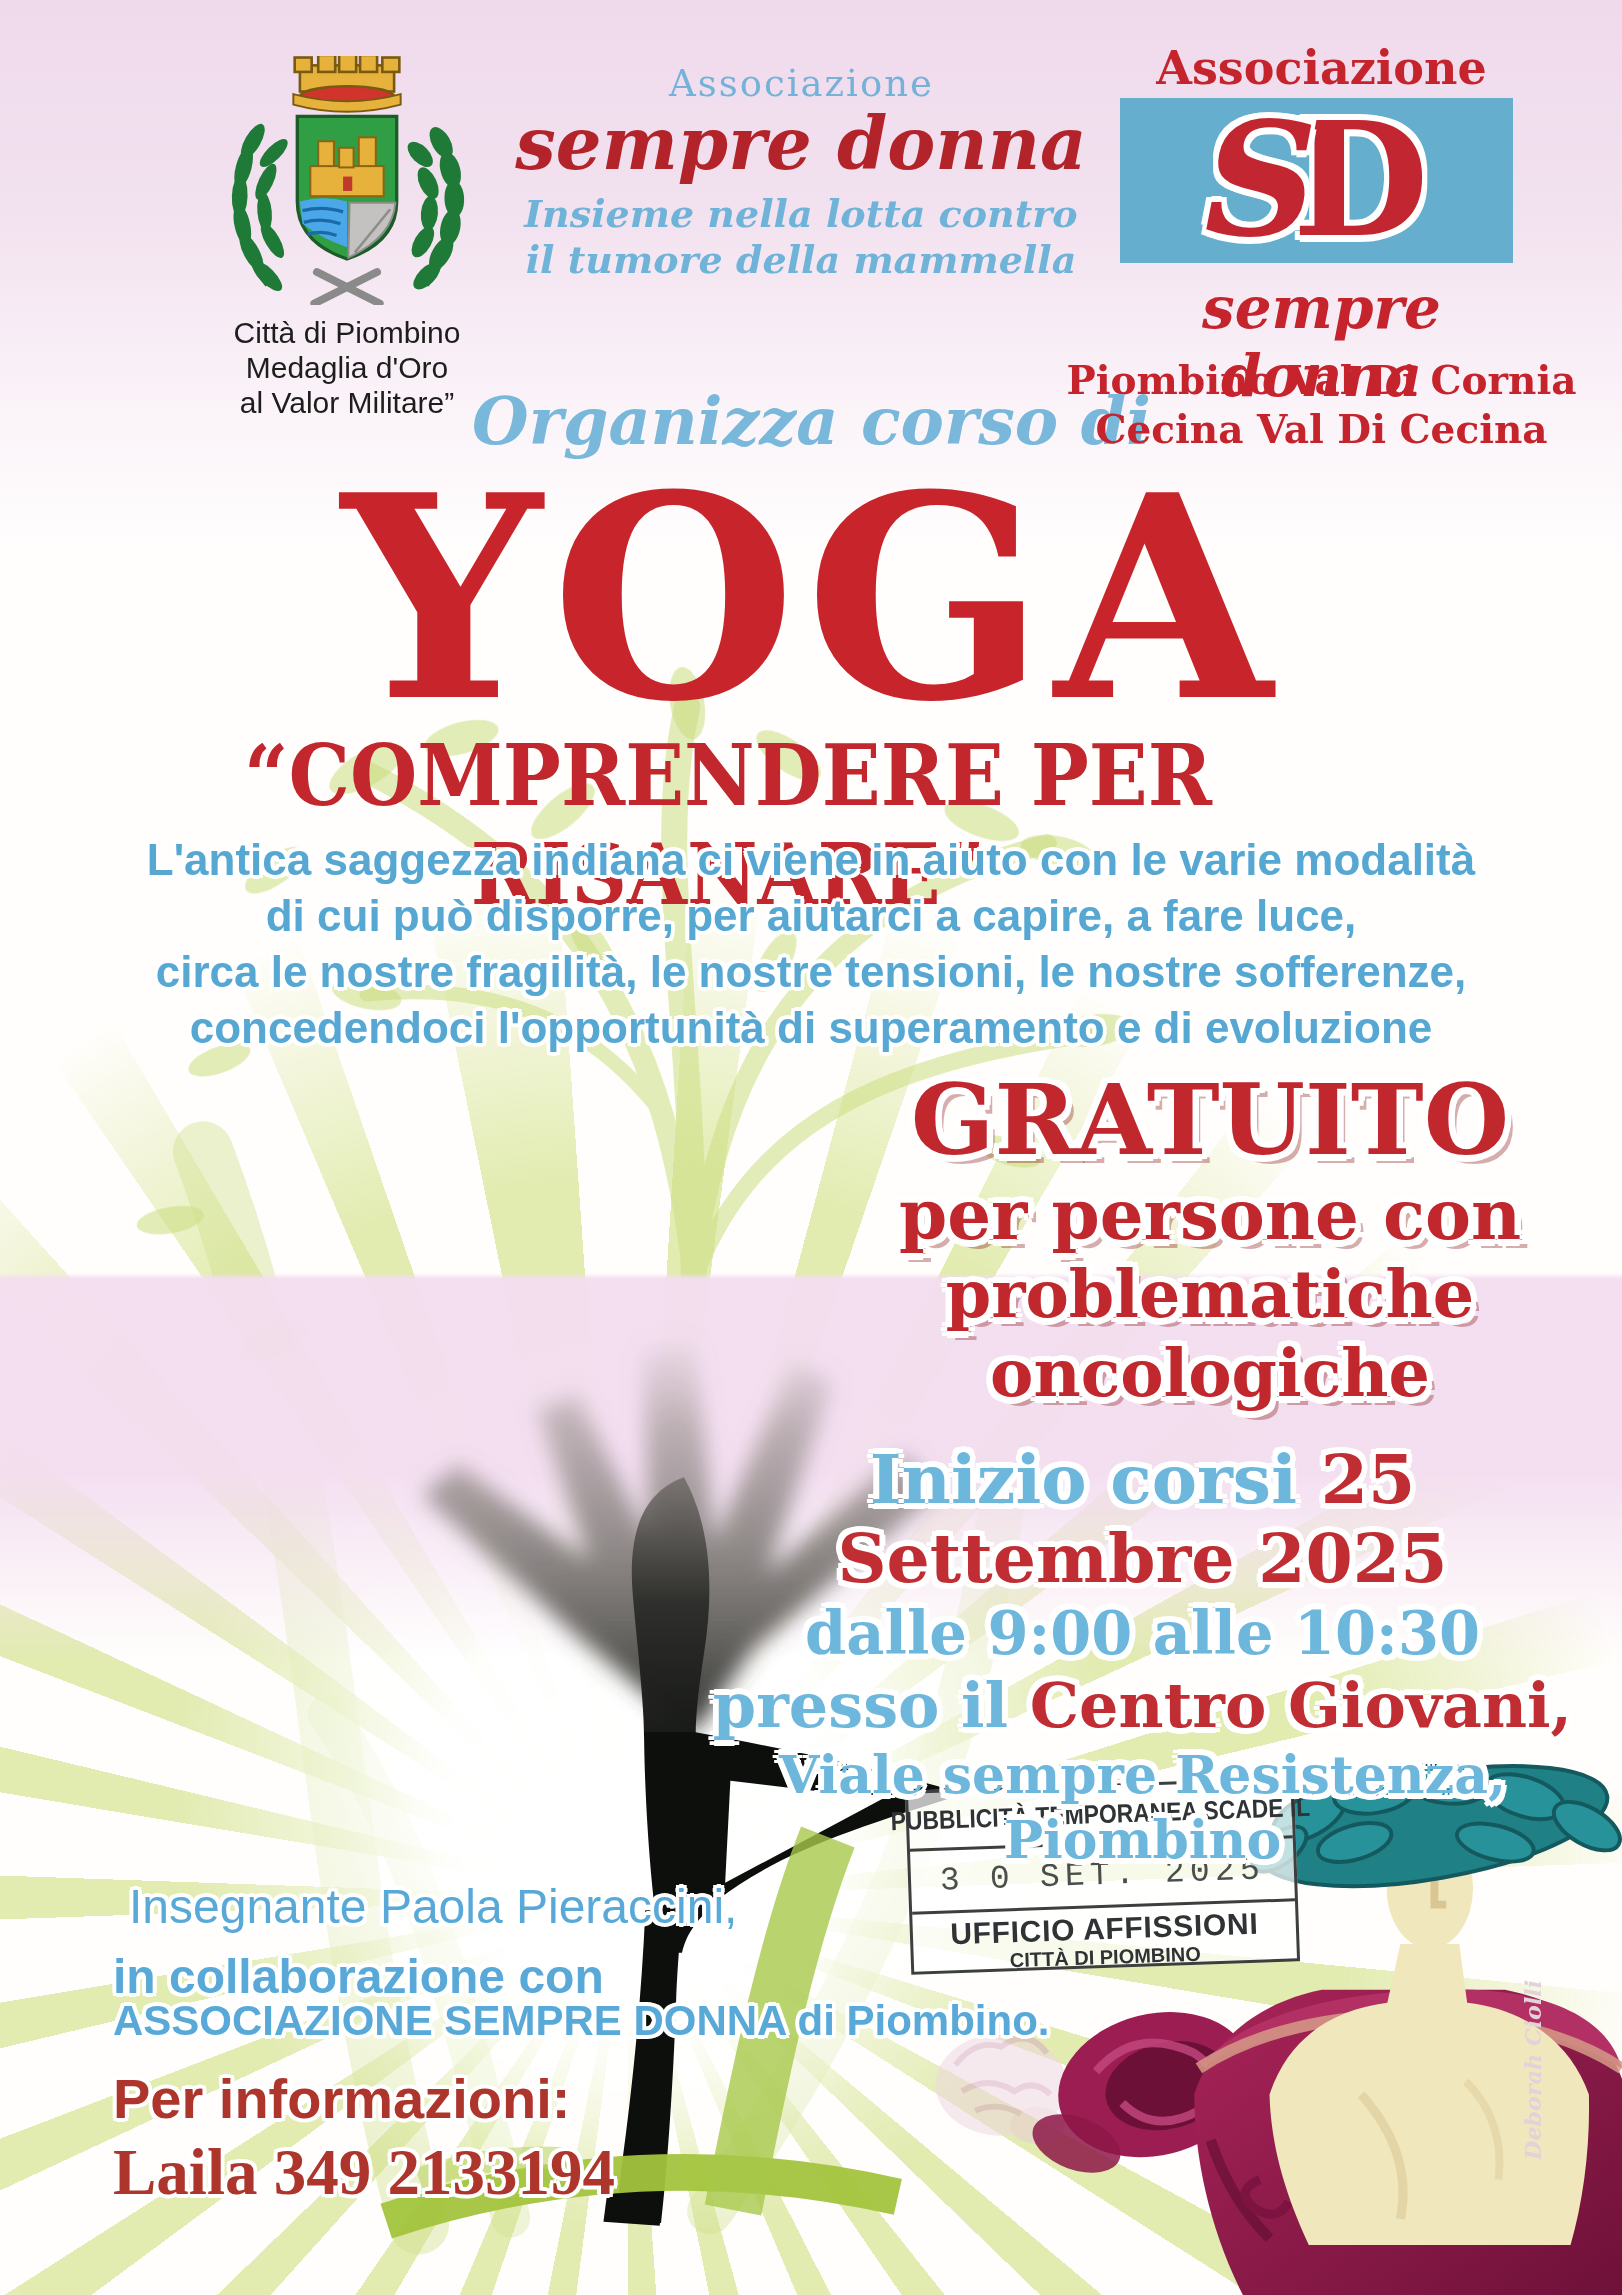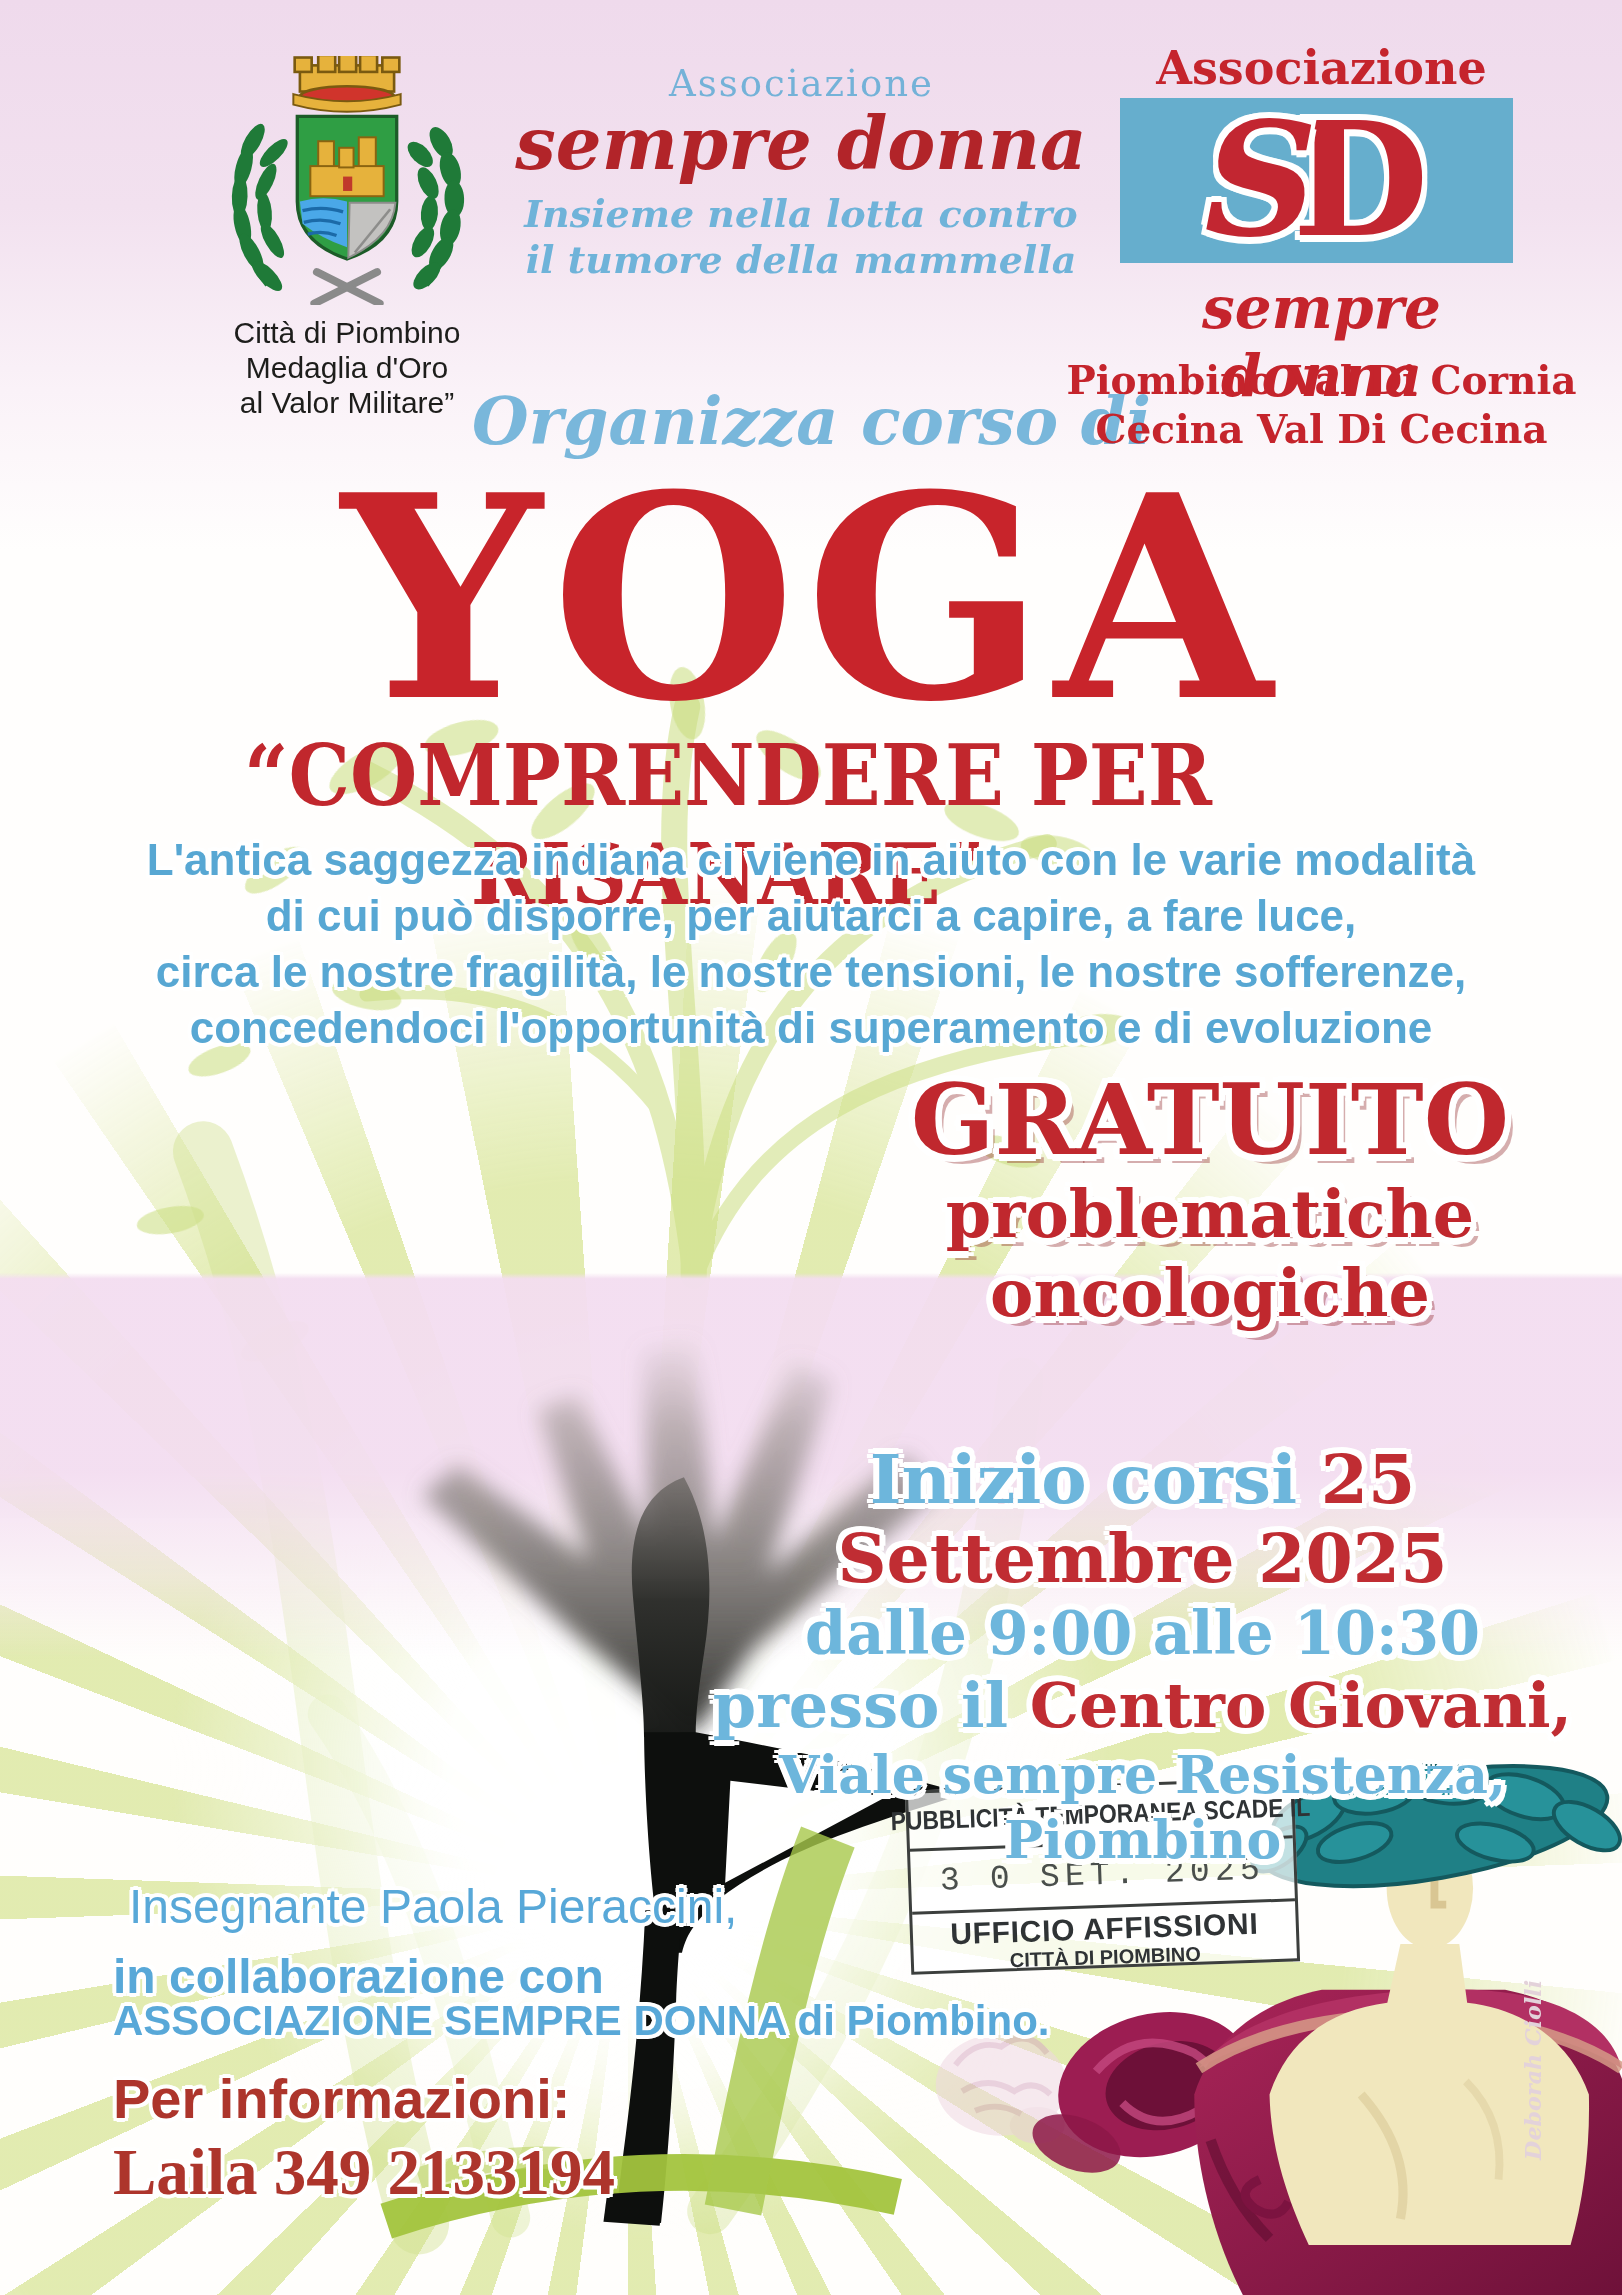--- a/index.html
+++ b/index.html
@@ -310,20 +310,21 @@
 
   <div class="abs para ctr sans outWs">
     <div>L'antica saggezza indiana ci viene in aiuto con le varie modalità</div>
     <div>di cui può disporre, per aiutarci a capire, a fare luce,</div>
     <div>circa le nostre fragilità, le nostre tensioni, le nostre sofferenze,</div>
     <div>concedendoci l'opportunità di superamento e di evoluzione</div>
   </div>
 
   <div class="abs free ctr serif">
     <div class="l1">GRATUITO</div>
+    <div class="l2">per persone con</div>
     <div class="l3">problematiche oncologiche</div>
   </div>
 
   <div class="abs sched ctr serif">
     <div class="l1 outW">
       <span class="blue">Inizio corsi</span>
       <span class="dred">25 Settembre 2025</span>
     </div>
     <div class="l2 blue outW">dalle 9:00 alle 10:30</div>
     <div class="l3 outW">

